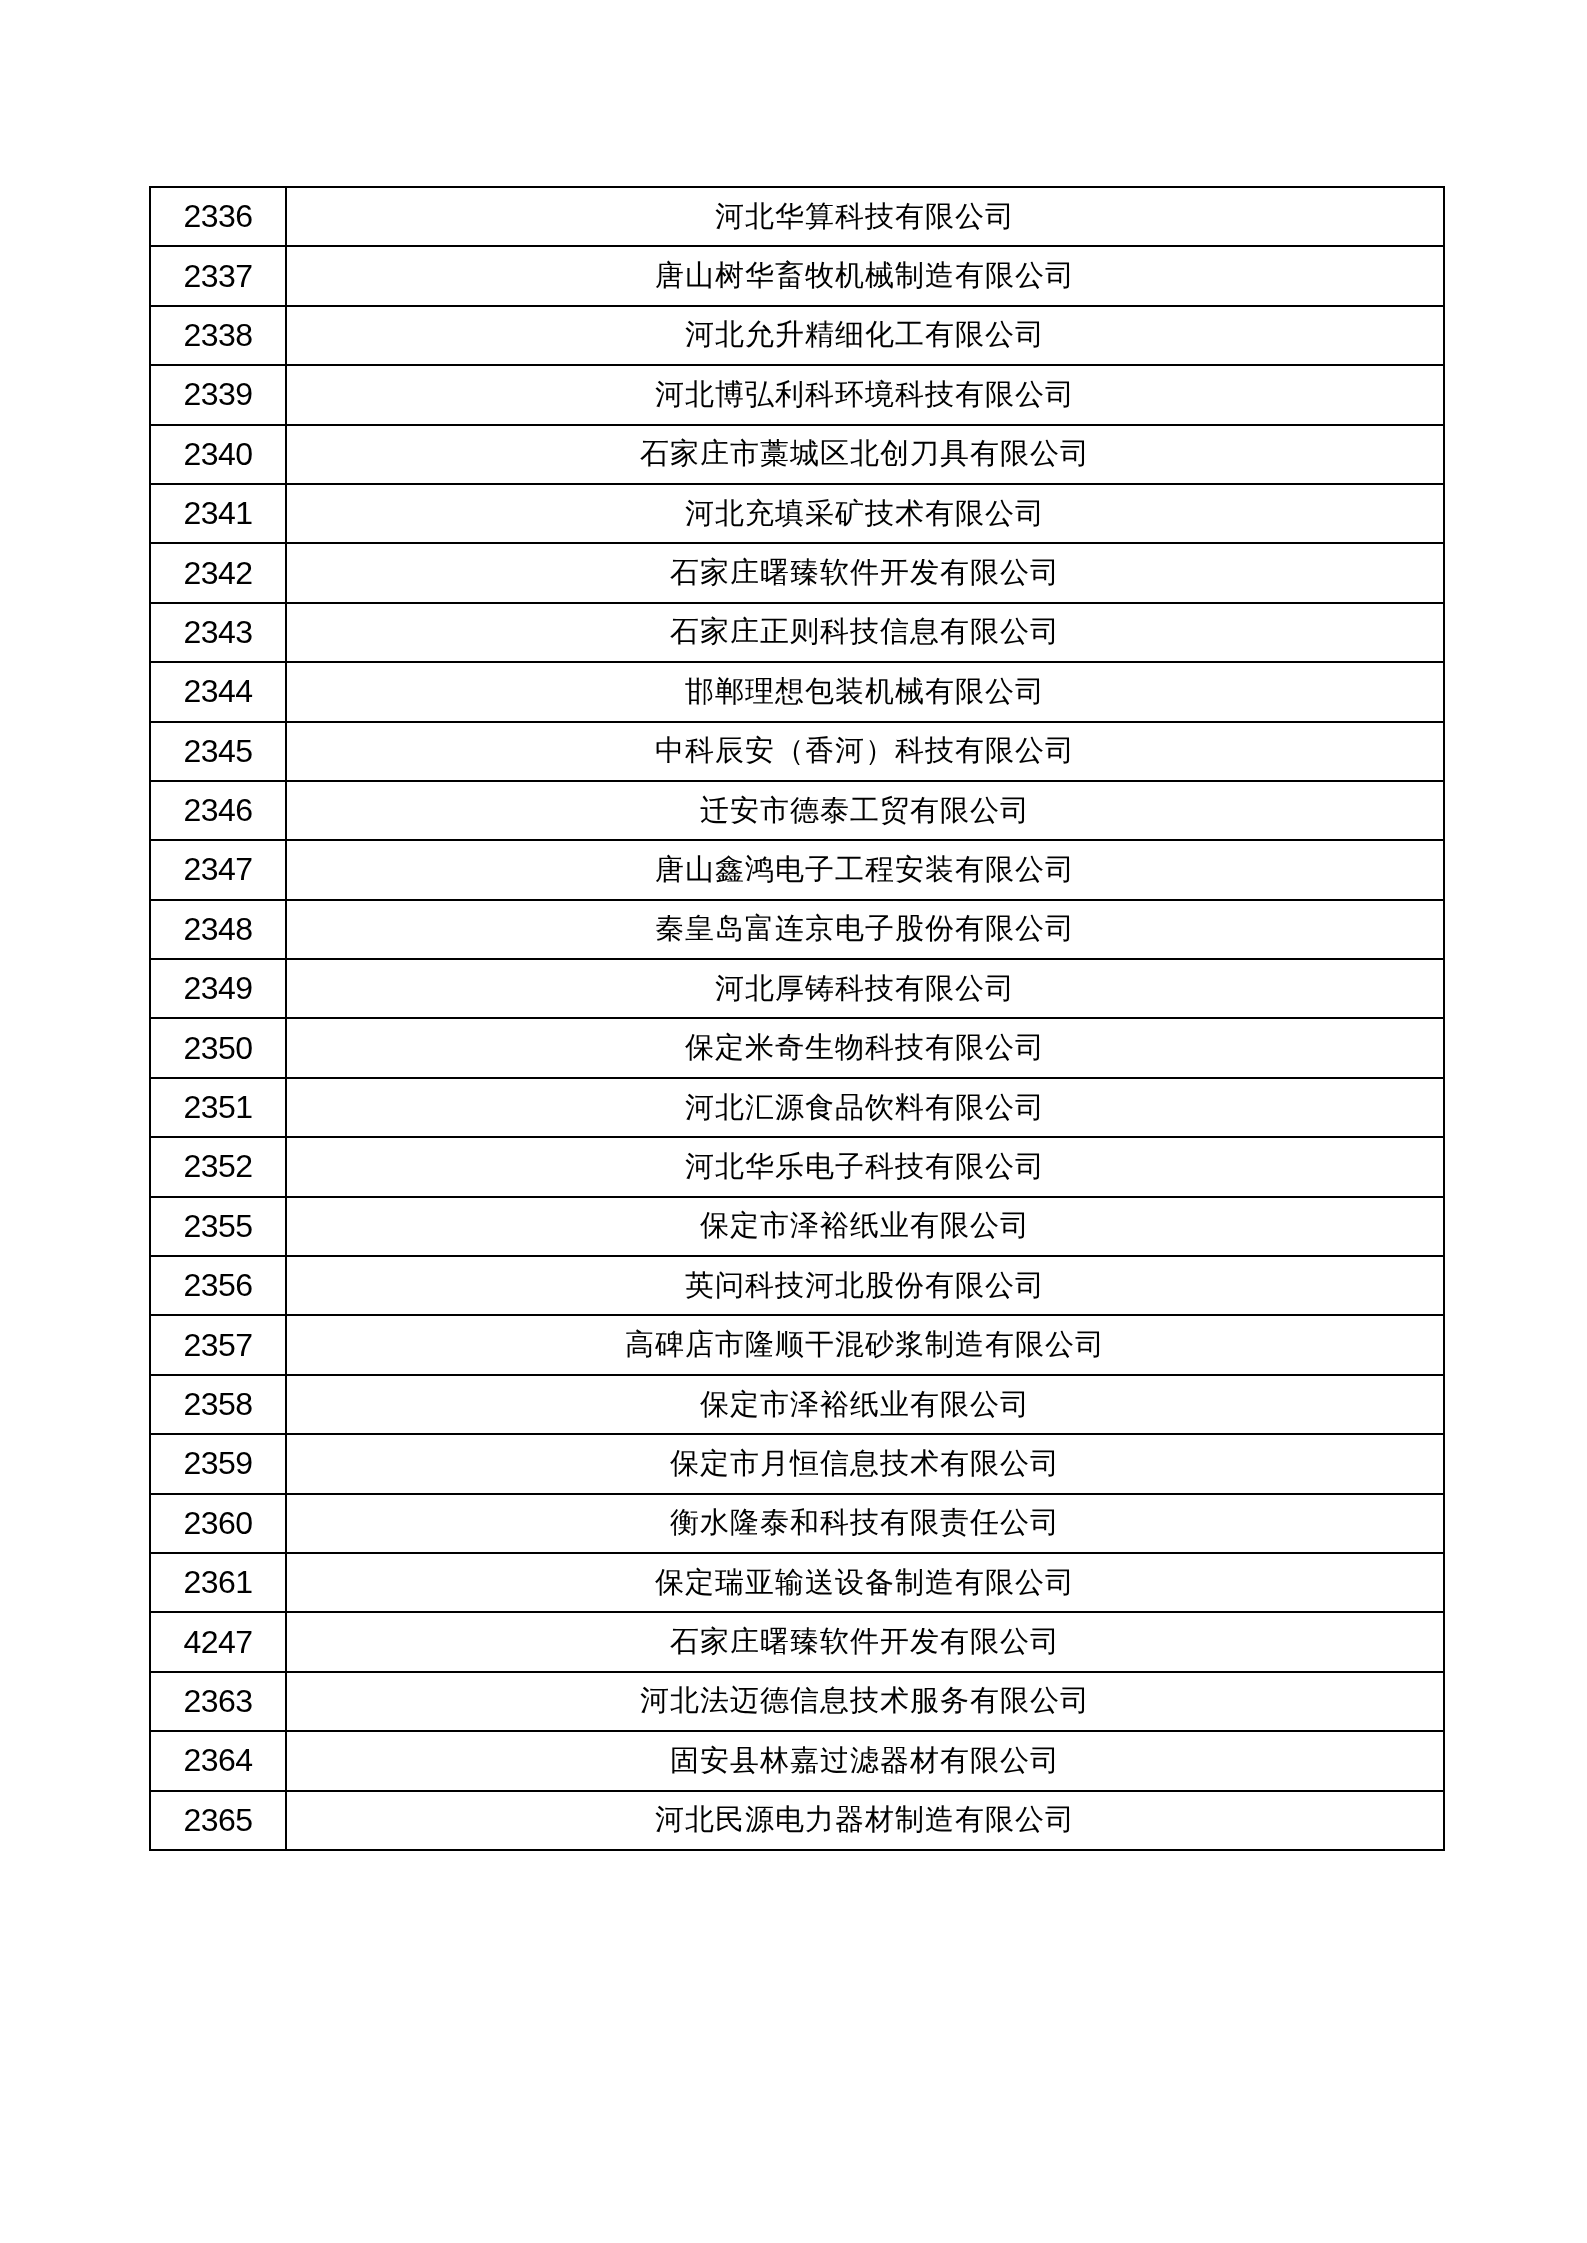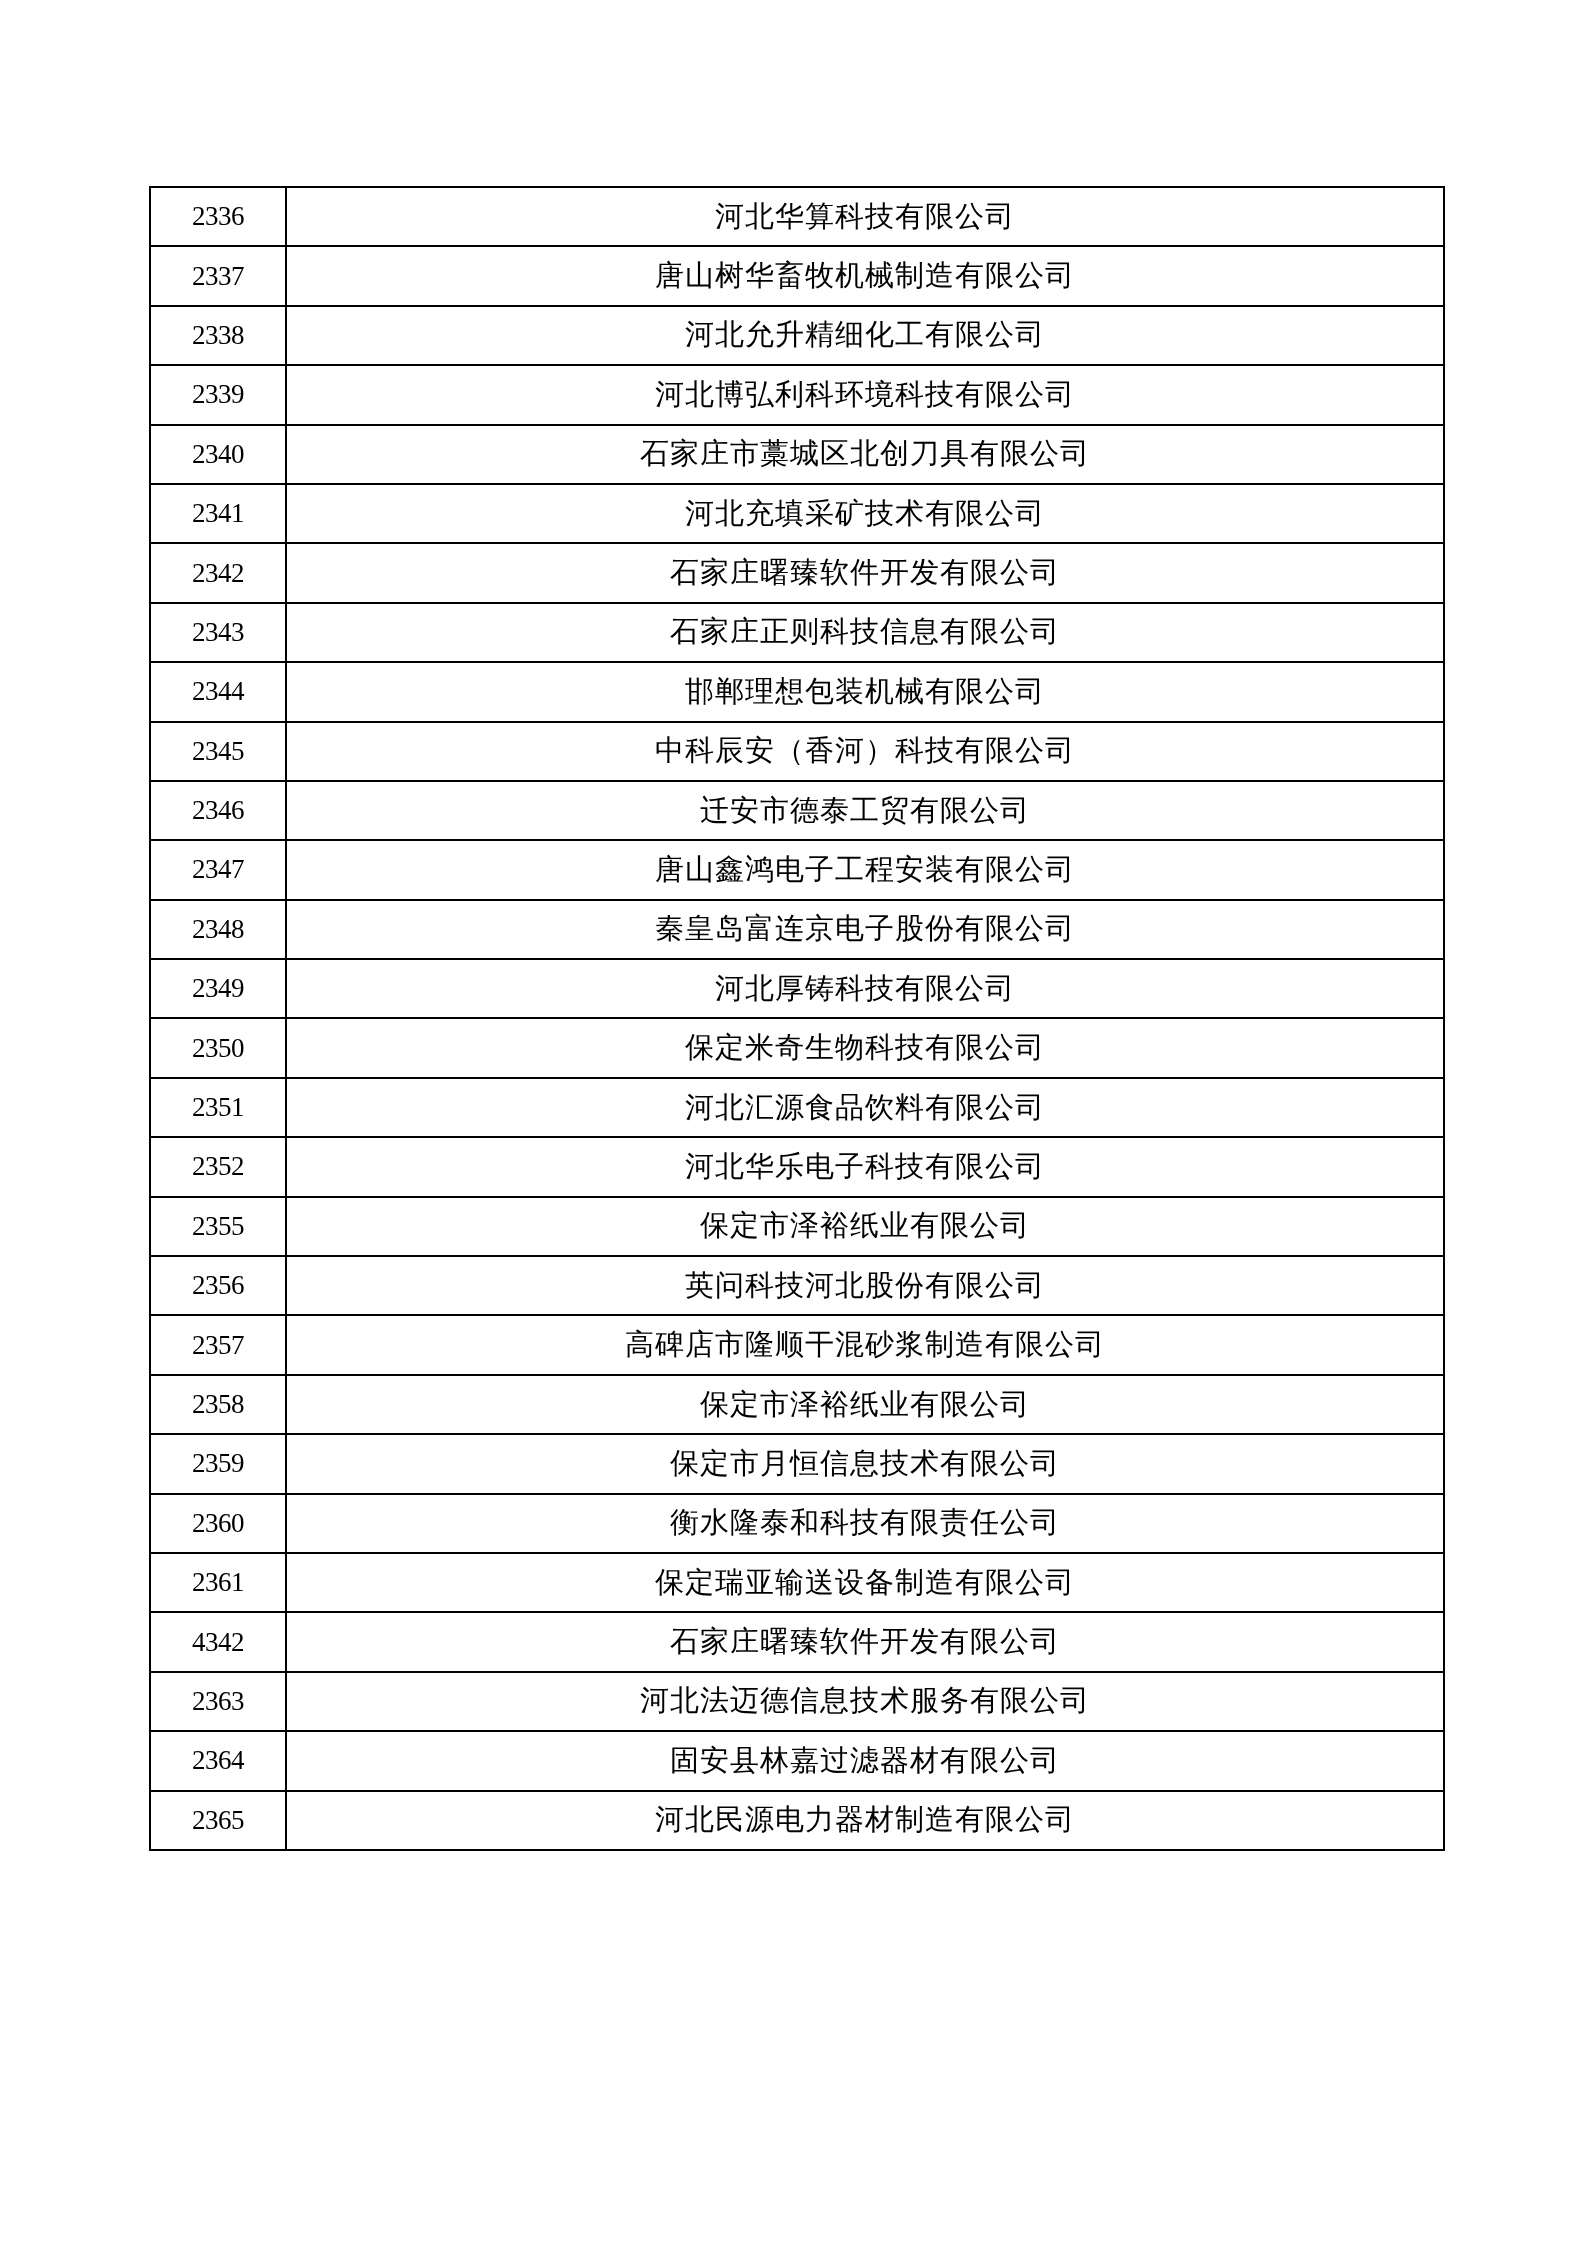--- a/index.html
+++ b/index.html
@@ -35,22 +35,22 @@
       border: 2px solid #000000;
       height: 57.4px;
       padding: 0;
       text-align: center;
       vertical-align: middle;
       overflow: hidden;
       white-space: nowrap;
     }
     table.list td.num {
       width: 134px;
-      font-family: Liberation Serif, serif;
-      font-size: 27px;
+      font-family: Liberation Sans, sans-serif;
+      font-size: 32px;
       letter-spacing: -0.5px;
     }
     table.list td.name {
       font-family: "DejaVu Serif", "Liberation Serif", serif;
       font-size: 29px;
       letter-spacing: 1px;
       border-radius: 22px;
     }
   </style>
 </head>
@@ -149,21 +149,21 @@
       </tr>
       <tr>
         <td class="num">2360</td>
         <td class="name">衡水隆泰和科技有限责任公司</td>
       </tr>
       <tr>
         <td class="num">2361</td>
         <td class="name">保定瑞亚输送设备制造有限公司</td>
       </tr>
       <tr>
-        <td class="num">4342</td>
+        <td class="num">4247</td>
         <td class="name">石家庄曙臻软件开发有限公司</td>
       </tr>
       <tr>
         <td class="num">2363</td>
         <td class="name">河北法迈德信息技术服务有限公司</td>
       </tr>
       <tr>
         <td class="num">2364</td>
         <td class="name">固安县林嘉过滤器材有限公司</td>
       </tr>

